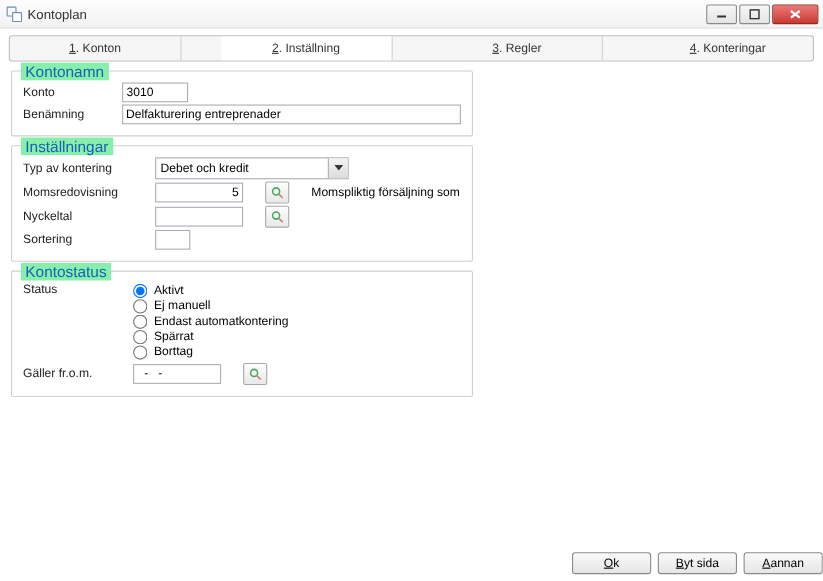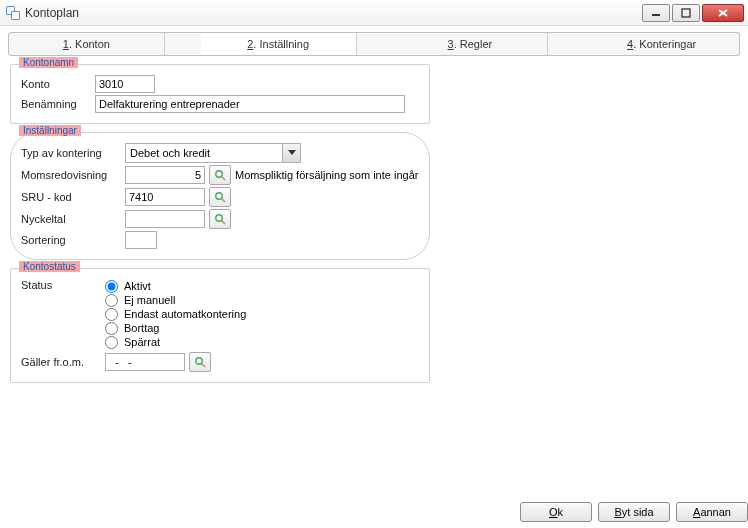--- a/index.html
+++ b/index.html
@@ -89,30 +89,30 @@
     position:relative;
     border:1px solid #d0d0d0;
     border-radius:2px;
     margin:8px 10px 0 10px;
     padding:8px 10px 8px 10px;
   }
   .fieldset .legend {
     position:absolute;
     top:-8px;
     left:8px;
-    background:#fca5a5;
+    background:#86efac;
     padding:0 4px;
     color:#1a5fb4;
-    font-size:10px;
+    font-size:14px;
   }
   .row {
     display:flex;
     align-items:center;
     margin:2px 0;
-    gap:4px;
+    gap:20px;
   }
   .lbl {
     width:100px;
     color:#222;
   }
   input[type=text], select {
     font: inherit;
     font-size:11px;
     border:1px solid #abadb3;
     padding:1px 3px;
@@ -245,21 +245,21 @@
   <div class="row">
     <div class="lbl" style="width:70px;">Konto</div>
     <input type="text" style="width: 60px;" readonly="" value="3010">
   </div>
   <div class="row">
     <div class="lbl" style="width:70px;">Benämning</div>
     <input type="text" style="width: 310px;" readonly="" value="Delfakturering entreprenader">
   </div>
 </div>
 
-<div class="fieldset" style="width:420px;border-radius:27px;">
+<div class="fieldset" style="width:420px;">
   <span class="legend">Inställningar</span>
 
   <div class="row">
     <div class="lbl">Typ av kontering</div>
     <div class="dropdown" style="width:176px;">
       <span>Debet och kredit</span>
       <div class="ddbtn">
         <svg width="8" height="6">
             <polygon points="0,0 8,0 4,5" fill="#333"></polygon>
           </svg>
@@ -272,30 +272,20 @@
     <input type="text" style="width: 80px; text-align: right;" value="5">
     <button class="iconbtn">
       <svg width="12" height="12">
           <circle cx="5" cy="5" r="3.2" fill="none" stroke="#4a6" stroke-width="1.4"></circle>
           <line x1="7.5" y1="7.5" x2="11" y2="11" stroke="#c86" stroke-width="1.6"></line>
         </svg>
     </button>
     <span style="font-size:11px;white-space:nowrap;overflow:hidden;flex:1;">Momspliktig försäljning som inte ingår i annan ruta ne</span>
   </div>
 
-  <div class="row">
-    <div class="lbl">SRU - kod</div>
-    <input type="text" style="width: 80px;" value="7410">
-    <button class="iconbtn">
-      <svg width="12" height="12">
-          <circle cx="5" cy="5" r="3.2" fill="none" stroke="#4a6" stroke-width="1.4"></circle>
-          <line x1="7.5" y1="7.5" x2="11" y2="11" stroke="#c86" stroke-width="1.6"></line>
-        </svg>
-    </button>
-  </div>
 
   <div class="row">
     <div class="lbl">Nyckeltal</div>
     <input type="text" style="width: 80px;" value="">
     <button class="iconbtn">
       <svg width="12" height="12">
           <circle cx="5" cy="5" r="3.2" fill="none" stroke="#4a6" stroke-width="1.4"></circle>
           <line x1="7.5" y1="7.5" x2="11" y2="11" stroke="#c86" stroke-width="1.6"></line>
         </svg>
     </button>
@@ -321,25 +311,25 @@
       <div class="radio-row">
         <input type="radio" name="st" style="">
         <span>Ej manuell</span>
       </div>
       <div class="radio-row">
         <input type="radio" name="st" style="">
         <span>Endast automatkontering</span>
       </div>
       <div class="radio-row">
         <input type="radio" name="st" style="">
+        <span>Spärrat</span>
+      </div>
+      <div class="radio-row">
+        <input type="radio" name="st" style="">
         <span>Borttag</span>
-      </div>
-      <div class="radio-row">
-        <input type="radio" name="st" style="">
-        <span>Spärrat</span>
       </div>
     </div>
   </div>
 
   <div class="row">
     <div class="lbl" style="width:80px;">Gäller fr.o.m.</div>
     <input type="text" style="width: 80px;" value="  -   -">
     <button class="iconbtn">
       <svg width="12" height="12">
           <circle cx="5" cy="5" r="3.2" fill="none" stroke="#4a6" stroke-width="1.4"></circle>

